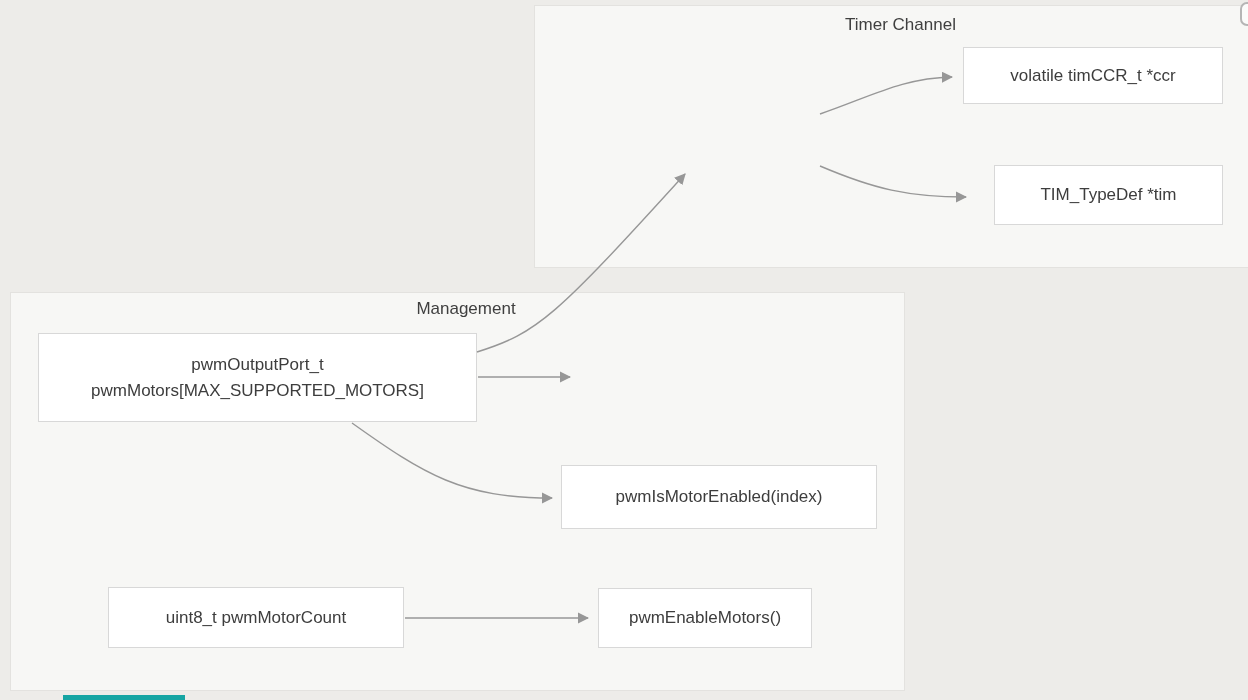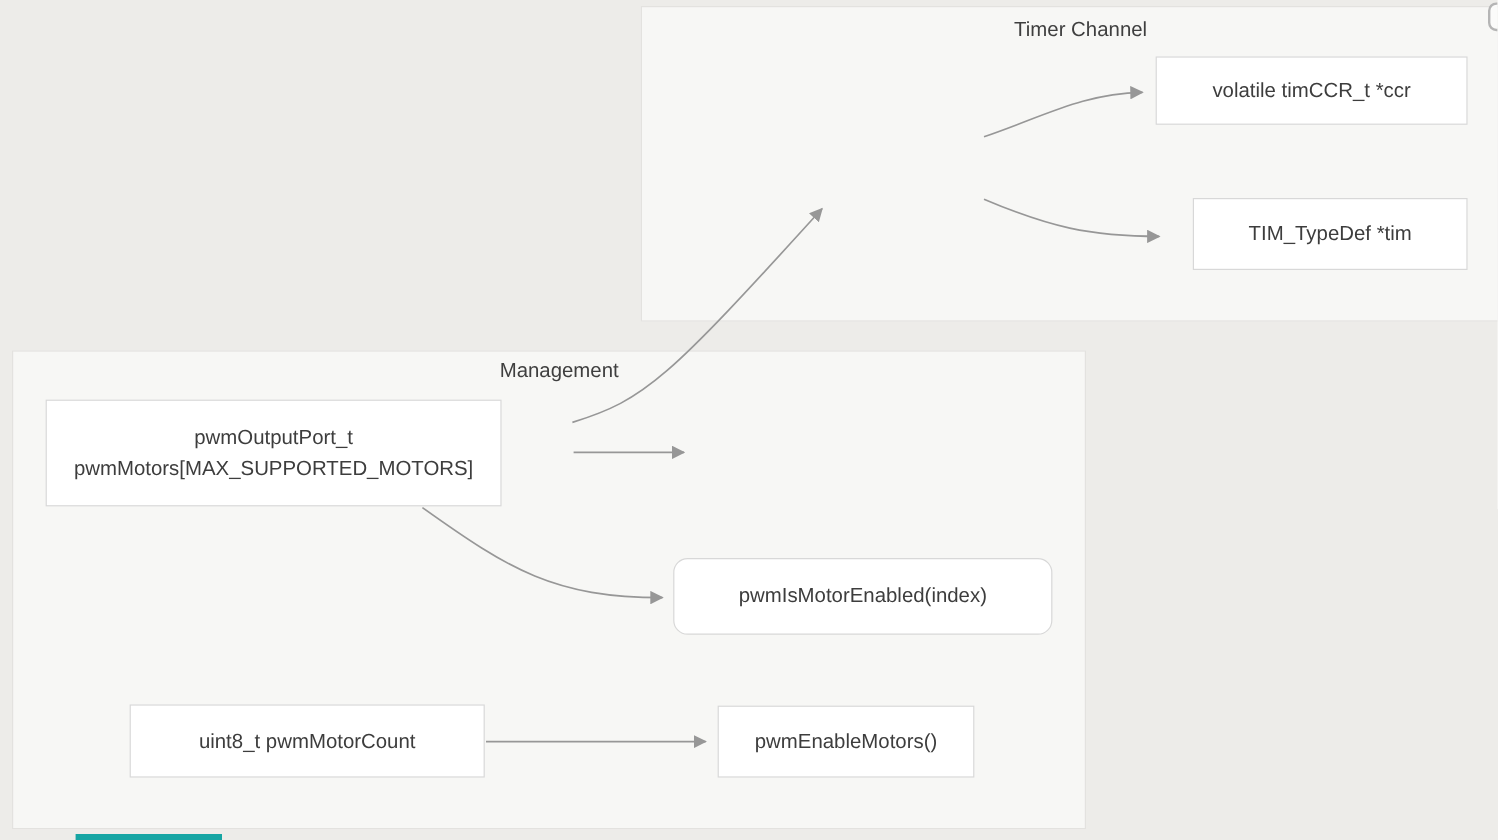--- a/index.html
+++ b/index.html
@@ -19,23 +19,23 @@
     font-size:17px;line-height:27px;z-index:2;}
   #panel-timer .panel-title{top:5px;right:16px;}
   #panel-motor .panel-title{top:2px;}
 
   .node{position:absolute;background:var(--node-bg);border:1px solid var(--node-border);
     display:flex;flex-direction:column;align-items:center;justify-content:center;
     color:var(--text);font-size:17px;line-height:26px;text-align:center;z-index:3;box-sizing:border-box;}
   #n-timer-channel{left:618px;top:106px;width:202px;height:62px;}
   #n-ccr{left:963px;top:47px;width:260px;height:57px;}
   #n-tim{left:978px;top:165px;width:229px;height:60px;margin-left:16px;}
-  #n-pwm-motors{left:38px;top:333px;width:380px;height:89px;}
+  #n-pwm-motors{left:38px;top:333px;width:439px;height:89px;}
   #n-get-motor-io{left:579px;top:346px;width:283px;height:60px;}
-  #n-is-motor-enabled{left:561px;top:465px;width:316px;height:64px;border-radius:12px;}
+  #n-is-motor-enabled{left:561px;top:465px;width:316px;height:64px;}
   #n-motor-count{left:108px;top:587px;width:296px;height:61px;text-align:center;}
   #n-enable-motors{left:598px;top:588px;width:214px;height:60px;}
 
   #edge-layer{position:absolute;left:0;top:0;z-index:4;pointer-events:none;}
   #edge-layer path.edge{fill:none;stroke:var(--edge);stroke-width:1.4px;}
 
   #corner-control{position:absolute;left:1240px;top:2px;width:28px;height:24px;
     border:2px solid var(--control-border);border-radius:7px;background:#fbfbfa;z-index:5;box-sizing:border-box;}
   #bottom-accent{position:absolute;left:63px;top:695px;width:122px;height:5px;
     background:var(--accent);z-index:5;}

